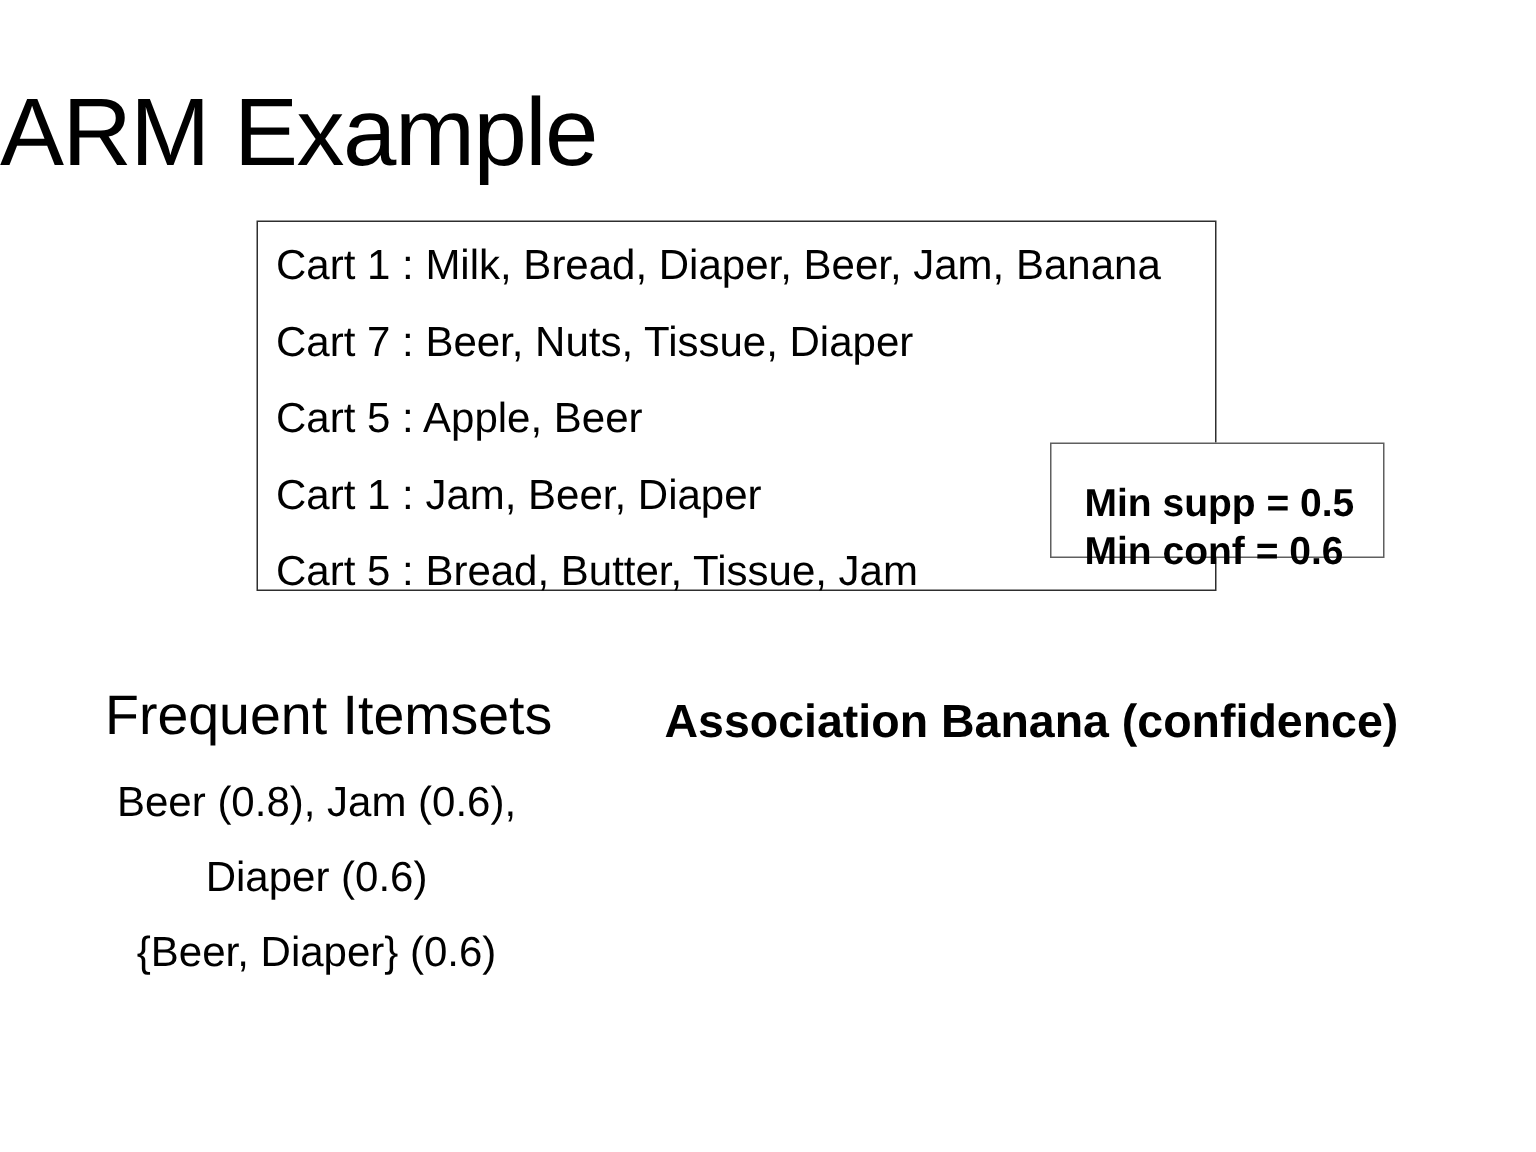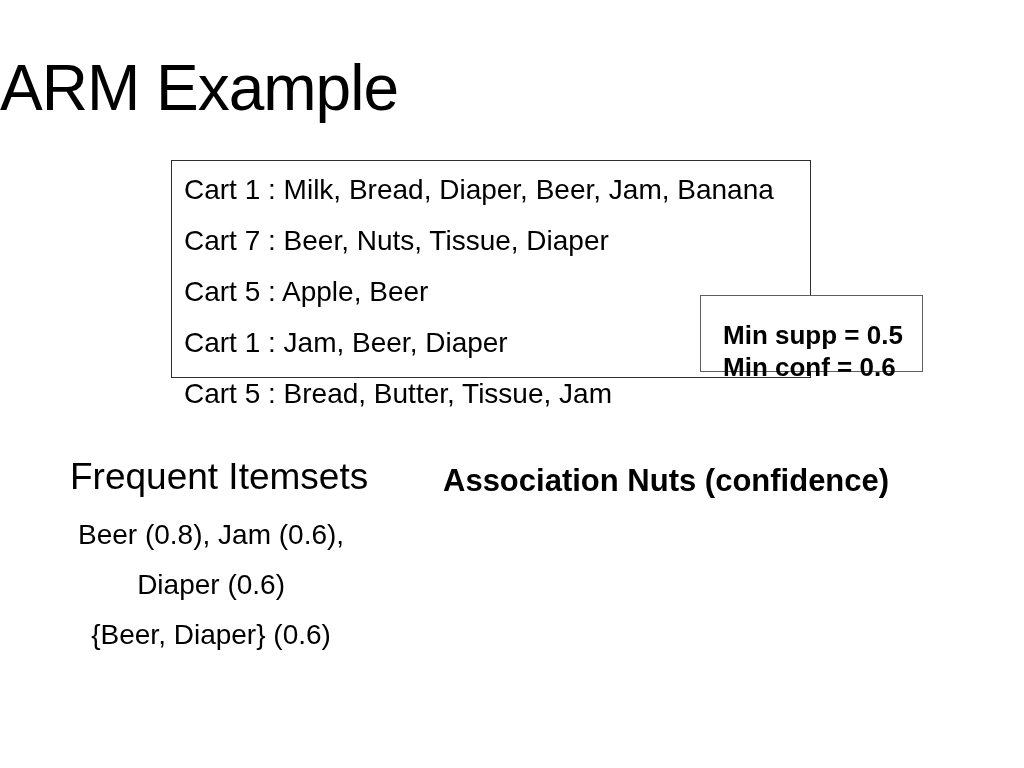--- a/index.html
+++ b/index.html
@@ -29,23 +29,23 @@
     text-align: left;
     font-size: 64px;
     font-weight: 400;
     line-height: 1;
     letter-spacing: -1px;
     white-space: nowrap;
   }
   .cart-box {
     position: absolute;
     left: 171px;
-    top: 160px;
+    top: 147px;
     width: 640px;
-    height: 218px;
+    height: 247px;
     box-sizing: border-box;
     border: 1px solid var(--box-border, #2e2e2e);
     padding: 3px 0 0 12px;
     font-size: 28px;
     line-height: 51px;
     white-space: nowrap;
   }
   .params-box {
     position: absolute;
     left: 700px;
@@ -104,21 +104,21 @@
     <div>Cart 5 : Bread, Butter, Tissue, Jam</div>
   </div>
 
   <div class="params-box">
     <div>Min supp = 0.5</div>
     <div>Min conf = 0.6</div>
   </div>
 
   <div class="fi-heading">Frequent Itemsets</div>
 
-  <div class="ar-heading">Association Nuts (confidence)</div>
+  <div class="ar-heading">Association Banana (confidence)</div>
 
   <div class="fi-list">
     <div>Beer (0.8), Jam (0.6),</div>
     <div>Diaper (0.6)</div>
     <div>{Beer, Diaper} (0.6)</div>
   </div>
 
 </div>
 
 </body></html>

